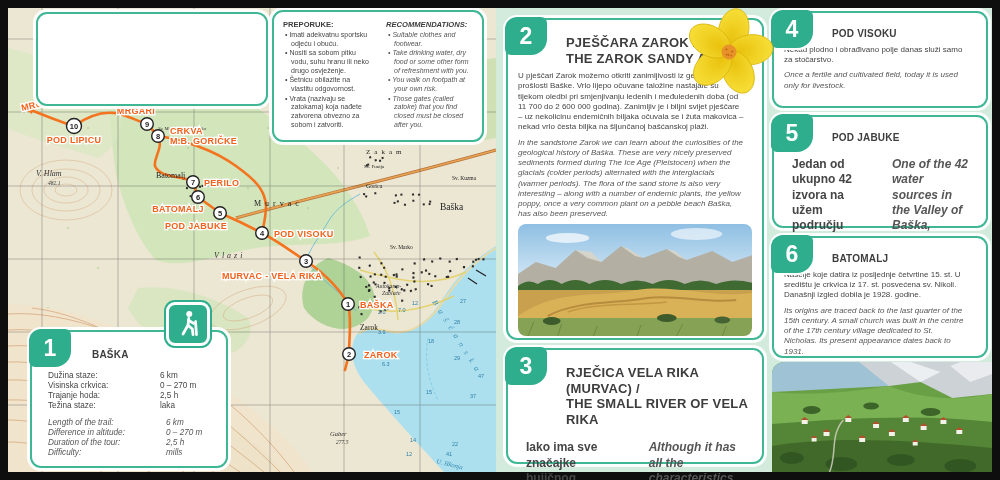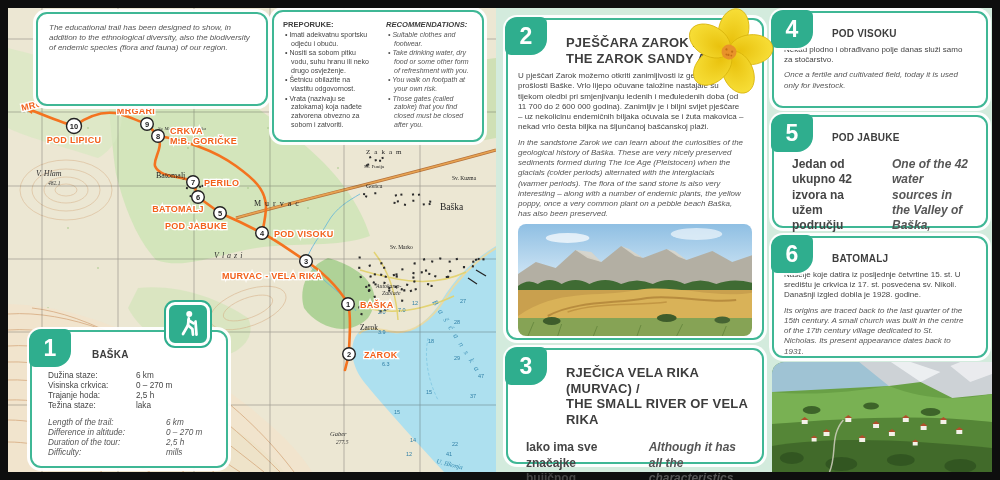--- a/index.html
+++ b/index.html
@@ -35,21 +35,21 @@
   .tips-card{left:264px;top:2px;width:212px;height:132px;padding:8px 9px;display:flex;gap:16px;}
   .tips-col{flex:1;}
   .tips-col h4{margin:0;font-size:7.6px;color:#3d3d3d;}
   .tips-col ul{margin:2px 0 0 0;padding:0 0 0 2px;list-style:none;}
   .tips-col li{font-size:7px;line-height:1.24;margin-bottom:1px;padding-left:6px;text-indent:-6px;}
   .tips-col li::before{content:"• ";}
   
   .stop1-card{left:22px;top:322px;width:198px;height:138px;padding:8px 12px;}
   .stats{margin:10px 0 0 4px;font-size:8.2px;border-collapse:collapse;}
   .stats td{padding:0 0 1px 0;vertical-align:top;}
-  .stats td:first-child{width:88px;}
+  .stats td:first-child{width:112px;}
   .stats.en{margin-top:7px;font-style:italic;color:#565656;}
   .stats.en td:first-child{width:118px;}
   .hiker-sign{
     position:absolute;left:158px;top:294px;width:44px;height:44px;background:#2fae8e;
     border:3px solid #fff;border-radius:9px;box-shadow:0 0 0 2px #2fae8e;box-sizing:border-box;
     display:flex;align-items:center;justify-content:center;z-index:4;
   }
   
   .panel{position:absolute;left:488px;top:0;width:496px;height:464px;background:#d3ebdd;}
   .colA .card{left:10px;width:258px;}
@@ -349,21 +349,20 @@
           <text x="128" y="106" class="tlabel" text-anchor="middle">MRGARI</text>
           <circle cx="139" cy="116" r="6.3" fill="#fff" stroke="#222" stroke-width="1.4"></circle>
           <text x="139" y="118.7" class="mnum" text-anchor="middle">9</text>
           <text x="66" y="135" class="tlabel" text-anchor="middle">POD LIPICU</text>
           <circle cx="66" cy="118" r="7.5" fill="#fff" stroke="#222" stroke-width="1.4"></circle>
           <text x="66" y="120.7" class="mnum" text-anchor="middle">10</text>
         </g>
     </svg>
 
     <div class="card intro-card">
-      <p class="en">The educational trail has been designed to show, in addition to the ethnological diversity, also the biodiversity of endemic species (flora and fauna) of our region.</p>
     </div>
 
     <div class="card tips-card">
       <div class="tips-col">
         <h4>PREPORUKE:</h4>
         <ul>
           <li>Imati adekvatnu sportsku odjeću i obuću.</li>
           <li>Nositi sa sobom pitku vodu, suhu hranu ili neko drugo osvježenje.</li>
           <li>Šetnicu obilazite na vlastitu odgovornost.</li>
           <li>Vrata (nazivaju se zatokama) koja nađete zatvorena obvezno za sobom i zatvoriti.</li>

